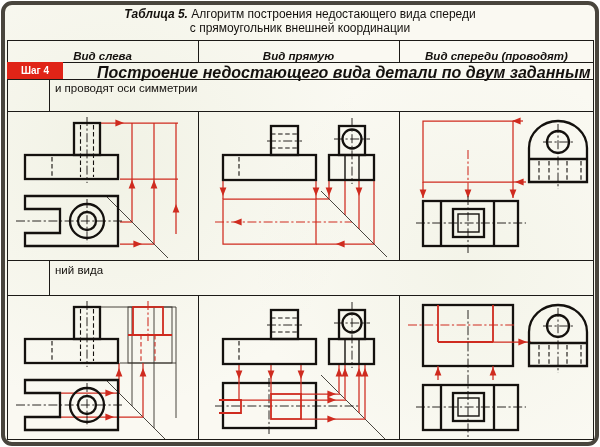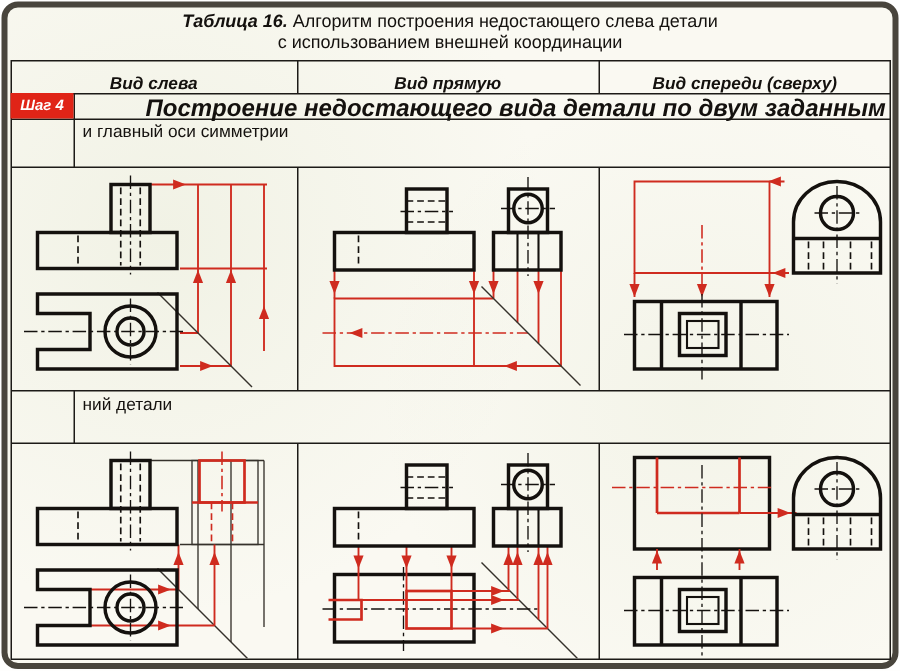--- a/index.html
+++ b/index.html
@@ -9,22 +9,22 @@
   #frame{position:absolute;left:1px;top:1px;width:590px;height:437px;
          border:4px solid #49453d;border-radius:11px;
          background:
            radial-gradient(circle at 18% 35%, rgba(186,199,150,.14), transparent 45%),
            radial-gradient(circle at 78% 60%, rgba(186,199,150,.10), transparent 40%),
            #faf9f2;}
   .abs{position:absolute;}
   #title-wrap{left:0;top:7px;width:600px;text-align:center;font-size:12px;line-height:14px;}
   #title-label{font-weight:bold;font-style:italic;}
   .hdr{font-style:italic;font-weight:bold;font-size:11.5px;text-align:center;top:50px;height:14px;}
-  #badge{left:7px;top:62px;width:42px;height:17px;background:var(--badge);
-         color:#fff;font-style:italic;font-weight:bold;font-size:10px;
+  #badge{left:7px;top:62px;width:56px;height:17px;background:var(--badge);
+         color:#fff;font-weight:bold;font-size:10px;
          display:flex;align-items:center;justify-content:center;}
   #step-title{left:97px;top:64px;font-style:italic;font-weight:bold;font-size:16px;}
   .body-text{left:55px;width:533px;font-size:11.5px;line-height:15.5px;}
   .body-text .l1{text-align:justify;text-align-last:justify;}
   #substep-a{top:81px;}
   #substep-b{top:263px;}
   
   .g{stroke:#1c1a17;stroke-width:1;}
   
   .tk{stroke:var(--ink);stroke-width:2.3;fill:none;}
@@ -39,23 +39,23 @@
   .rf{fill:var(--red);stroke:none;}
   svg{display:block;}
 </style>
 </head>
 <body>
 
 <div id="stage">
   <div id="frame" class="abs"></div>
 
   <div id="title-wrap" class="abs">
-    <span id="title-label">Таблица 16.</span>
-    <span>Алгоритм построения недостающего слева детали</span><br>
-    <span>с использованием внешней координации</span>
+    <span id="title-label">Таблица 5.</span>
+    <span>Алгоритм построения недостающего вида спереди</span><br>
+    <span>с прямоугольник внешней координации</span>
   </div>
 
   <svg class="abs" width="600" height="447">
     <rect x="7.5" y="40.5" width="586" height="399" fill="none" class="g"></rect>
     <line x1="7.5" y1="62.5" x2="593.5" y2="62.5" class="g"></line>
     <line x1="7.5" y1="79.5" x2="593.5" y2="79.5" class="g"></line>
     <line x1="7.5" y1="111.5" x2="593.5" y2="111.5" class="g"></line>
     <line x1="7.5" y1="260.5" x2="593.5" y2="260.5" class="g"></line>
     <line x1="7.5" y1="295.5" x2="593.5" y2="295.5" class="g"></line>
     <line x1="198.5" y1="40.5" x2="198.5" y2="62.5" class="g"></line>
@@ -63,31 +63,31 @@
     <line x1="198.5" y1="111.5" x2="198.5" y2="260.5" class="g"></line>
     <line x1="399.5" y1="111.5" x2="399.5" y2="260.5" class="g"></line>
     <line x1="198.5" y1="295.5" x2="198.5" y2="439.5" class="g"></line>
     <line x1="399.5" y1="295.5" x2="399.5" y2="439.5" class="g"></line>
     <line x1="49.5" y1="62.5" x2="49.5" y2="111.5" class="g"></line>
     <line x1="49.5" y1="260.5" x2="49.5" y2="295.5" class="g"></line>
   </svg>
 
   <div class="abs hdr" style="left:7px;width:191px;">Вид слева</div>
   <div class="abs hdr" style="left:198px;width:201px;">Вид прямую</div>
-  <div class="abs hdr" style="left:399px;width:195px;">Вид спереди (сверху)</div>
+  <div class="abs hdr" style="left:399px;width:195px;">Вид спереди (проводят)</div>
 
   <div id="badge" class="abs">Шаг 4</div>
   <div id="step-title" class="abs">Построение недостающего вида детали по двум заданным</div>
 
   <div id="substep-a" class="abs body-text">
-    <div>и главный оси симметрии</div>
+    <div>и проводят оси симметрии</div>
   </div>
 
   <div id="substep-b" class="abs body-text">
-    <div>ний детали</div>
+    <div>ний вида</div>
   </div>
 
   <svg class="abs" style="left:8px;top:112px;" width="190" height="147" viewBox="0 0 190 147">
     <defs>
       <polygon id="aU" points="0,-6 -3.4,2.6 3.4,2.6"></polygon>
       <polygon id="aD" points="0,6 -3.4,-2.6 3.4,-2.6"></polygon>
       <polygon id="aR" points="6,0 -2.6,-3.4 -2.6,3.4"></polygon>
       <polygon id="aL" points="-6,0 2.6,-3.4 2.6,3.4"></polygon>
     </defs>
 

